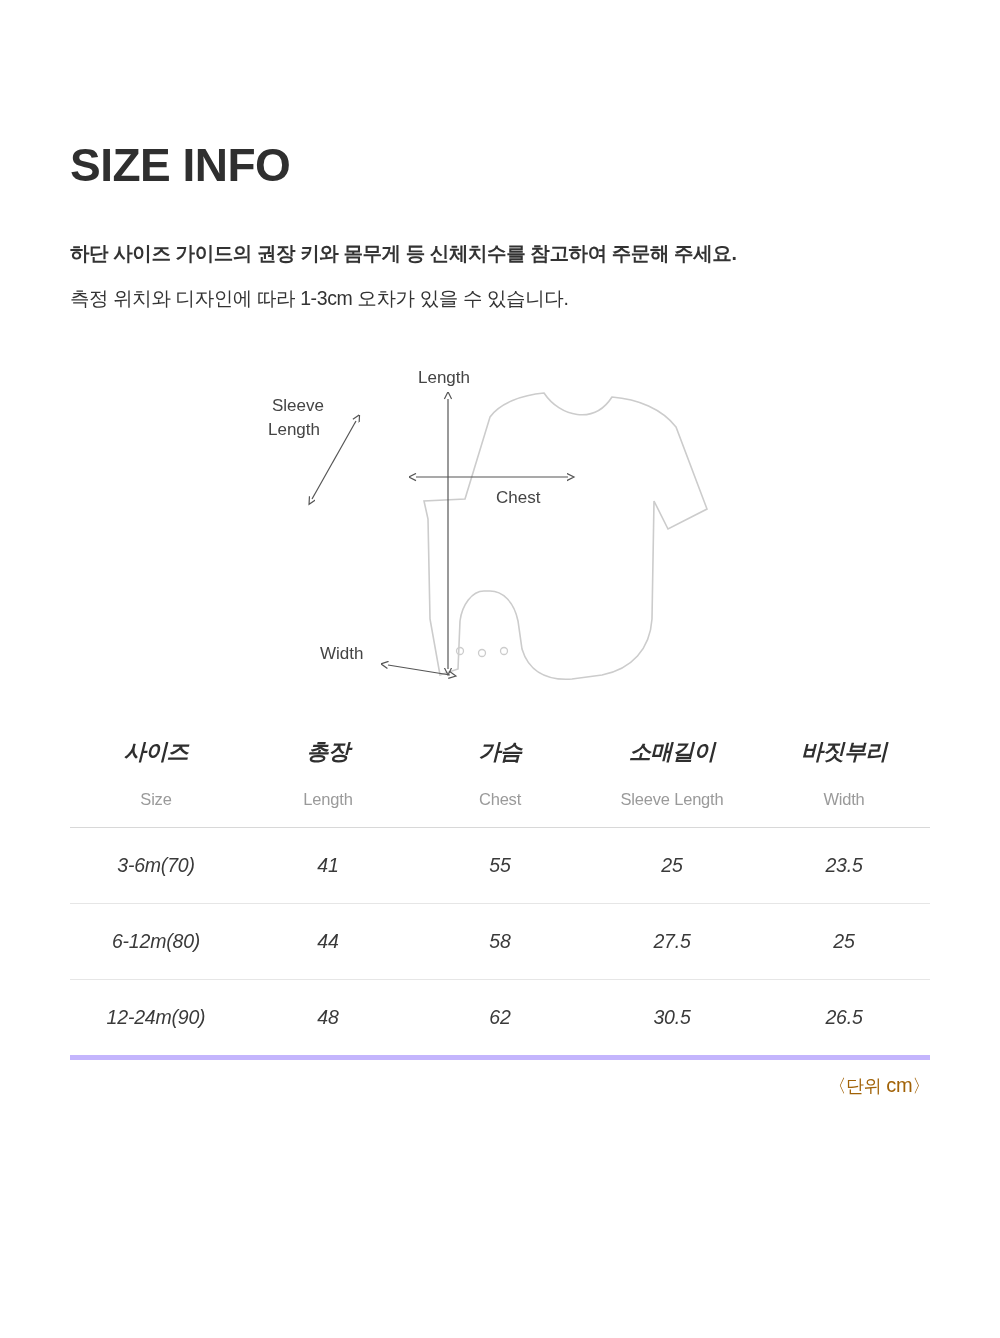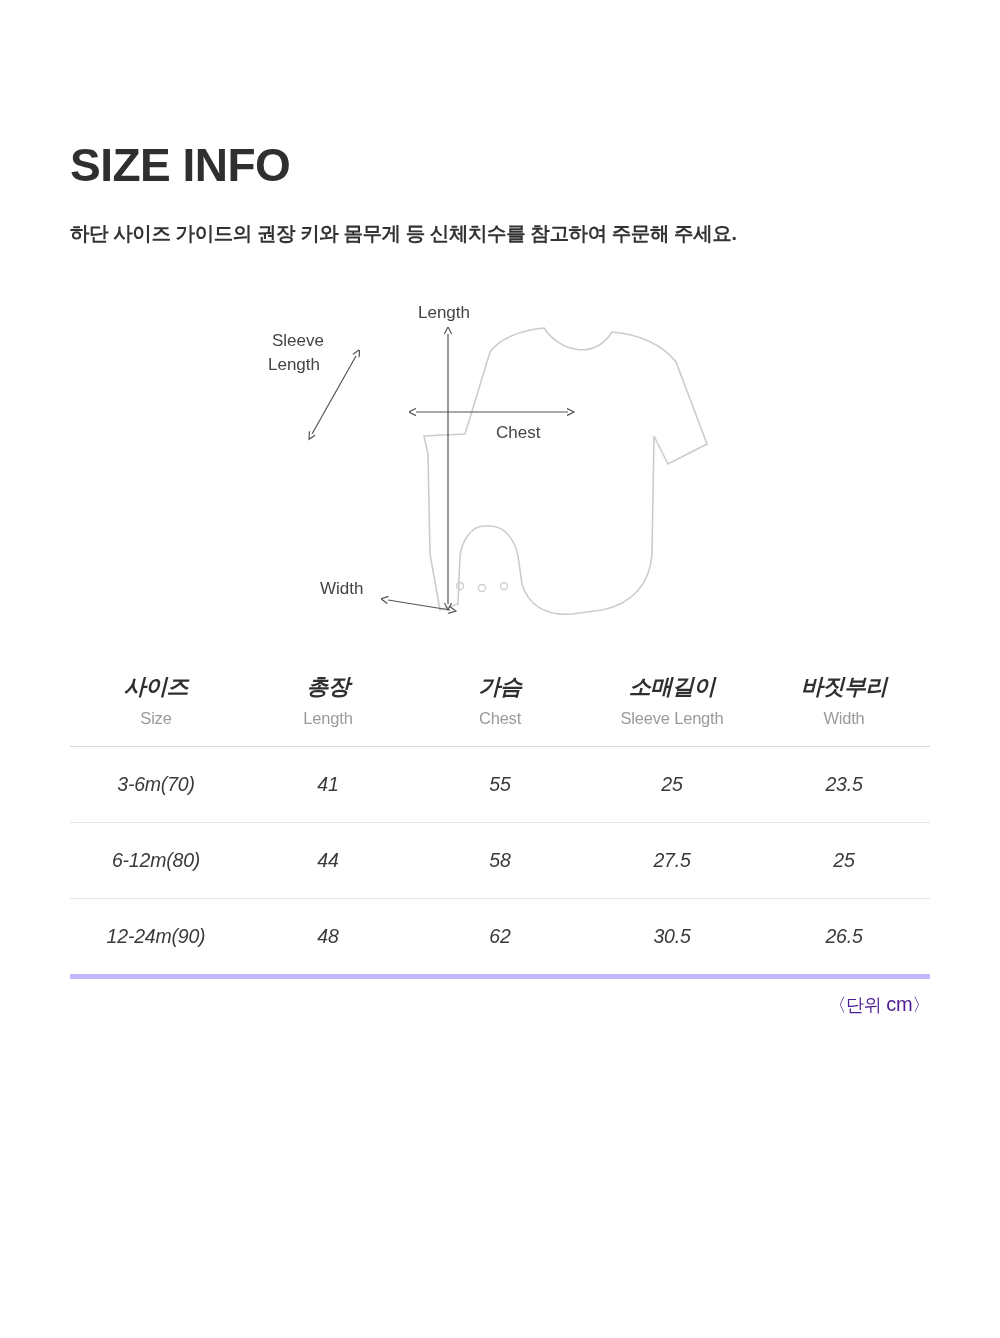--- a/index.html
+++ b/index.html
@@ -25,21 +25,21 @@
   .title {
     font-size: 46px;
     font-weight: bold;
     letter-spacing: -0.5px;
     color: #2f2f2f;
     margin: 0;
     padding-top: 140px;
     line-height: 1.1;
   }
   .desc {
-    margin-top: 28px;
+    margin-top: 48px;
   }
   .desc p {
     margin: 0 0 16px 0;
     font-size: 19.5px;
     line-height: 1.5;
     color: #333333;
     letter-spacing: -0.4px;
   }
   .desc p.strong {
     font-weight: bold;
@@ -70,61 +70,62 @@
     font-size: 22px;
     font-weight: bold;
     color: #2f2f2f;
     letter-spacing: -0.5px;
     font-style: italic;
   }
   .size-table th .en {
     display: block;
     font-size: 16.5px;
     color: #9a9a9a;
-    margin-top: 7px;
+    margin-top: 23px;
     letter-spacing: -0.2px;
   }
   .size-table td {
     padding: 26px 0;
     text-align: center;
     font-size: 19.5px;
     color: #3a3a3a;
     border-bottom: 1px solid #e6e6e6;
     letter-spacing: -0.2px;
     font-style: italic;
   }
   .size-table tbody tr:last-child td {
     border-bottom: 5px solid #c4b5fd;
   }
   .unit {
     width: 860px;
     text-align: right;
     margin-top: 14px;
     font-size: 18px;
-    color: #4c1d95;
+    color: #a16207;
     letter-spacing: -0.3px;
   }
   .unit .cm {
     font-size: 20px;
   }
   svg text {
     font-family: "Liberation Sans", sans-serif;
     font-size: 17px;
     fill: #444444;
   }
 </style>
 </head>
 <body>
 
 <div class="page">
 
   <h1 class="title">SIZE INFO</h1>
 
   <div class="desc">
     <p class="strong">하단 사이즈 가이드의 권장 키와 몸무게 등 신체치수를 참고하여 주문해 주세요.</p>
+    <p>측정 위치와 디자인에 따라 1-3cm 오차가 있을 수 있습니다.</p>
   </div>
 
   <div class="diagram-wrap">
     <svg class="diagram" viewBox="0 0 680 340">
       <defs>
         <marker id="arrowStart" markerWidth="8" markerHeight="8" refX="6" refY="3" orient="auto">
           <path d="M6,0 L0,3 L6,6" fill="none" stroke="#555" stroke-width="1"></path>
         </marker>
         <marker id="arrowEnd" markerWidth="8" markerHeight="8" refX="1" refY="3" orient="auto">
           <path d="M0,0 L6,3 L0,6" fill="none" stroke="#555" stroke-width="1"></path>

